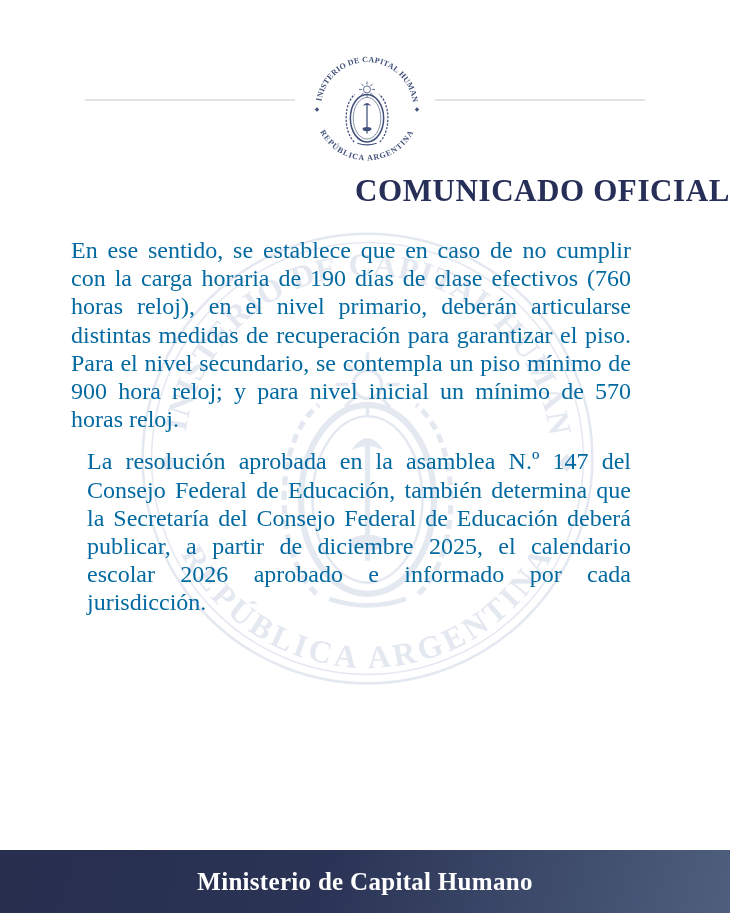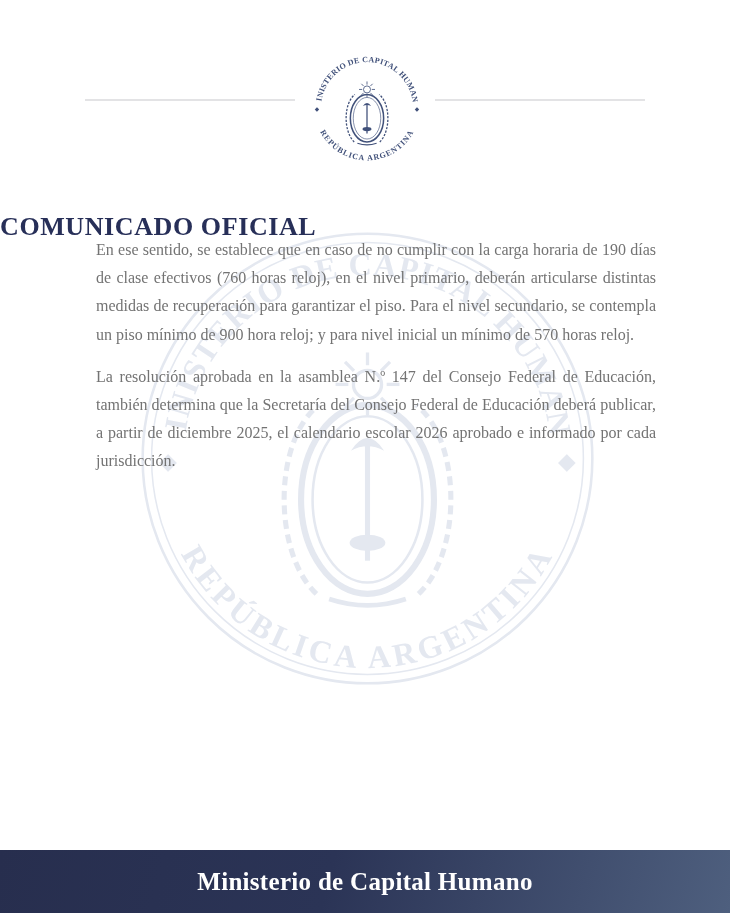--- a/index.html
+++ b/index.html
@@ -52,44 +52,43 @@
     font-weight: bold;
     fill: currentColor;
   }
 
   
   .title {
     position: absolute;
     top: 172px;
     left: 0;
     width: 100%;
-    text-align: left;
-    font-size: 26px;
+    text-align: right;
+    font-size: 31px;
     line-height: 38px;
     font-weight: bold;
     letter-spacing: 0.6px;
     color: #272f58;
     z-index: 2;
-    margin-top: 36px;
   }
 
   
   .content {
     position: absolute;
-    left: 96px;
+    left: 71px;
     top: 236px;
     width: 560px;
     z-index: 2;
-    color: #737373;
-    font-size: 16px;
+    color: #0369a1;
+    font-size: 24px;
     line-height: 28.2px;
     text-align: justify;
   }
   .content p { margin: 0 0 14px 0; }
-  .content p:last-child { margin-bottom: 0; }
+  .content p:last-child { margin-bottom: 0; margin-left: 16px; }
 
   
   .footer {
     position: absolute;
     left: 0;
     top: 850px;
     width: 730px;
     height: 63px;
     background: linear-gradient(105deg, #272e4e 0%, #2b3456 45%, #4e5f7e 100%);
     display: flex;

